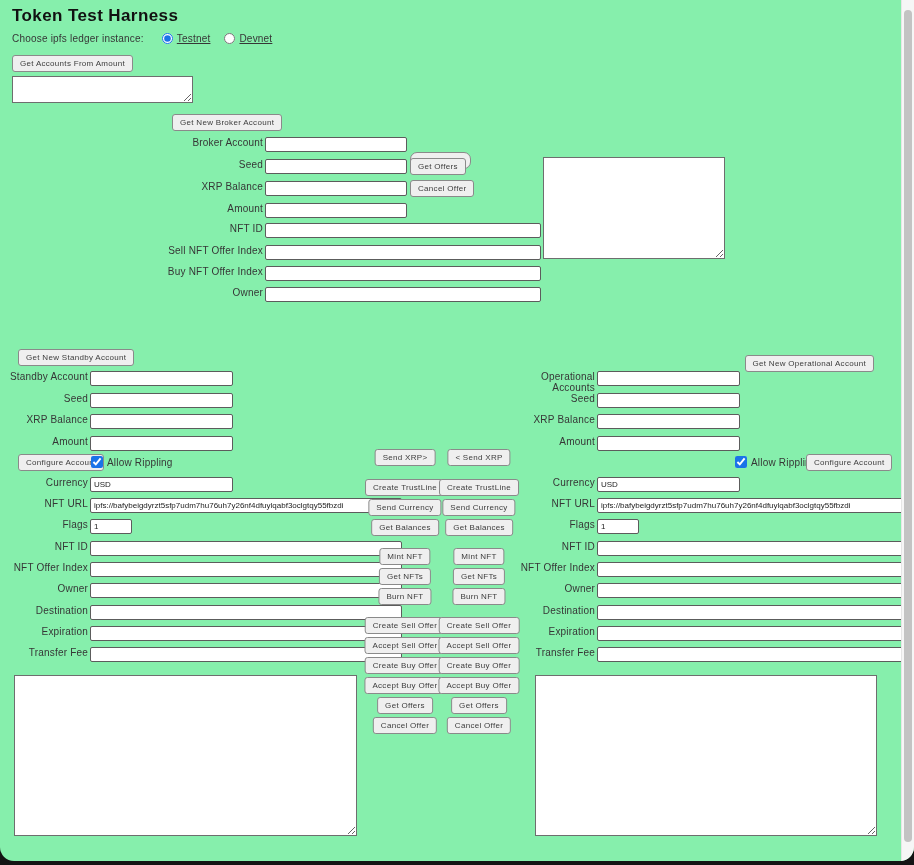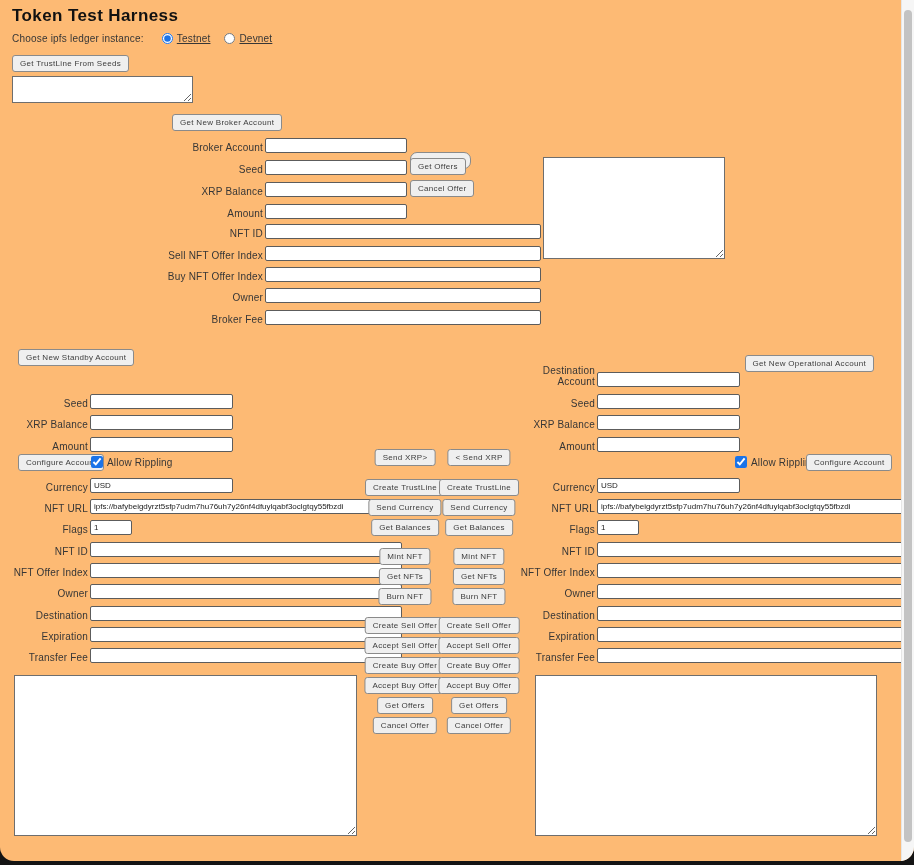--- a/index.html
+++ b/index.html
@@ -1,22 +1,22 @@
 <!DOCTYPE html>
 <html><head>
 <meta charset="utf-8">
 <style>
   html,body{margin:0;padding:0;background:#141414;width:914px;height:865px;overflow:hidden;
     font-family:"Liberation Sans", sans-serif;}
-  .window{position:absolute;left:0;top:0;width:914px;height:861px;background:#fdba74;
+  .window{position:absolute;left:0;top:0;width:914px;height:861px;background:#86efac;
     border-radius:0 0 14px 14px;overflow:hidden;}
   .abs{position:absolute;}
   .title{font-size:17px;font-weight:600;color:#111;letter-spacing:.4px;}
   .small{font-size:10px;color:#363636;letter-spacing:.2px;}
-  .row{position:absolute;display:flex;align-items:flex-end;gap:2px;height:16px;}
+  .row{position:absolute;display:flex;align-items:flex-start;gap:2px;height:16px;}
   .lbl{font-size:10px;color:#363636;letter-spacing:.2px;text-align:right;display:inline-block;flex:none;}
   .lw263{width:263px}.lw88{width:88px}
   .inp{height:15px;box-sizing:border-box;border:1px solid #5c5c5c;border-radius:2px;background:#fff;
     font-family:"Liberation Sans", sans-serif;font-size:8px;color:#222;padding:1px 3px;flex:none;}
   .w142{width:142px}.w276{width:276px}.w143{width:143px}.w280{width:312px}.w42{width:42px}
   .btn{box-sizing:border-box;background:#efefef;border:1px solid #8a8a8a;border-radius:3px;
     font-family:"Liberation Sans", sans-serif;font-size:8px;color:#3c3c3c;letter-spacing:.3px;
     padding:3px 7px;cursor:pointer;white-space:nowrap;}
   .mid{position:absolute;transform:translateX(-50%);}
   .ta{position:absolute;box-sizing:border-box;border:1px solid #6e6e6e;background:#fff;resize:both;
@@ -37,21 +37,21 @@
   <div class="abs title" style="left:12px;top:6px;">Token Test Harness</div>
 
   <div class="abs" style="left:12px;top:33px;display:flex;align-items:center;">
     <span class="small">Choose ipfs ledger instance:</span>
     <input type="radio" name="ledger" class="radio" style="margin-left: 18px;" checked="checked">
     <span class="radio-lab">Testnet</span>
     <input type="radio" name="ledger" class="radio" style="margin-left: 14px;">
     <span class="radio-lab">Devnet</span>
   </div>
 
-  <button class="btn abs" style="left:12px;top:55px;">Get TrustLine From Seeds</button>
+  <button class="btn abs" style="left:12px;top:55px;">Get Accounts From Amount</button>
   <textarea class="ta" style="left: 12px; top: 76px; width: 181px; height: 27px;"></textarea>
 
   <button class="btn abs" style="left:172px;top:114px;">Get New Broker Account</button>
 
   <div class="row" style="left:0;top:137px;">
     <span class="lbl lw263">Broker Account</span>
     <input class="inp w142" style="">
   </div>
   <div class="row" style="left:0;top:159px;">
     <span class="lbl lw263">Seed</span>
@@ -72,35 +72,35 @@
   <div class="row" style="left:0;top:245px;">
     <span class="lbl lw263">Sell NFT Offer Index</span>
     <input class="inp w276" style="">
   </div>
   <div class="row" style="left:0;top:266px;">
     <span class="lbl lw263">Buy NFT Offer Index</span>
     <input class="inp w276" style="">
   </div>
   <div class="row" style="left:0;top:287px;">
     <span class="lbl lw263">Owner</span>
-    <input class="inp w276" style="">
-  </div>
-  <div class="row" style="left:0;top:309px;">
-    <span class="lbl lw263">Broker Fee</span>
     <input class="inp w276" style="">
   </div>
 
   <button class="btn abs" style="left:410px;top:152px;border-radius:7px;">Broker Sale</button>
   <button class="btn abs" style="left:410px;top:158px;">Get Offers</button>
   <button class="btn abs" style="left:410px;top:180px;">Cancel Offer</button>
 
   <textarea class="ta" style="left: 543px; top: 157px; width: 182px; height: 102px;"></textarea>
 
   <button class="btn abs" style="left:18px;top:349px;">Get New Standby Account</button>
 
+  <div class="row" style="left:0;top:371px;">
+    <span class="lbl lw88">Standby Account</span>
+    <input class="inp w143" style="">
+  </div>
   <div class="row" style="left:0;top:393px;">
     <span class="lbl lw88">Seed</span>
     <input class="inp w143" style="">
   </div>
   <div class="row" style="left:0;top:414px;">
     <span class="lbl lw88">XRP Balance</span>
     <input class="inp w143" style="">
   </div>
   <div class="row" style="left:0;top:436px;">
     <span class="lbl lw88">Amount</span>
@@ -174,21 +174,21 @@
   <button class="btn mid" style="left:479px;top:617px;">Create Sell Offer</button>
   <button class="btn mid" style="left:479px;top:637px;">Accept Sell Offer</button>
   <button class="btn mid" style="left:479px;top:657px;">Create Buy Offer</button>
   <button class="btn mid" style="left:479px;top:677px;">Accept Buy Offer</button>
   <button class="btn mid" style="left:479px;top:697px;">Get Offers</button>
   <button class="btn mid" style="left:479px;top:717px;">Cancel Offer</button>
 
   <button class="btn abs" style="right:40px;top:355px;">Get New Operational Account</button>
 
   <div class="row" style="left:507px;top:371px;">
-    <span class="lbl lw88">Destination Account</span>
+    <span class="lbl lw88">Operational Accounts</span>
     <input class="inp w143" style="">
   </div>
   <div class="row" style="left:507px;top:393px;">
     <span class="lbl lw88">Seed</span>
     <input class="inp w143" style="">
   </div>
   <div class="row" style="left:507px;top:414px;">
     <span class="lbl lw88">XRP Balance</span>
     <input class="inp w143" style="">
   </div>

